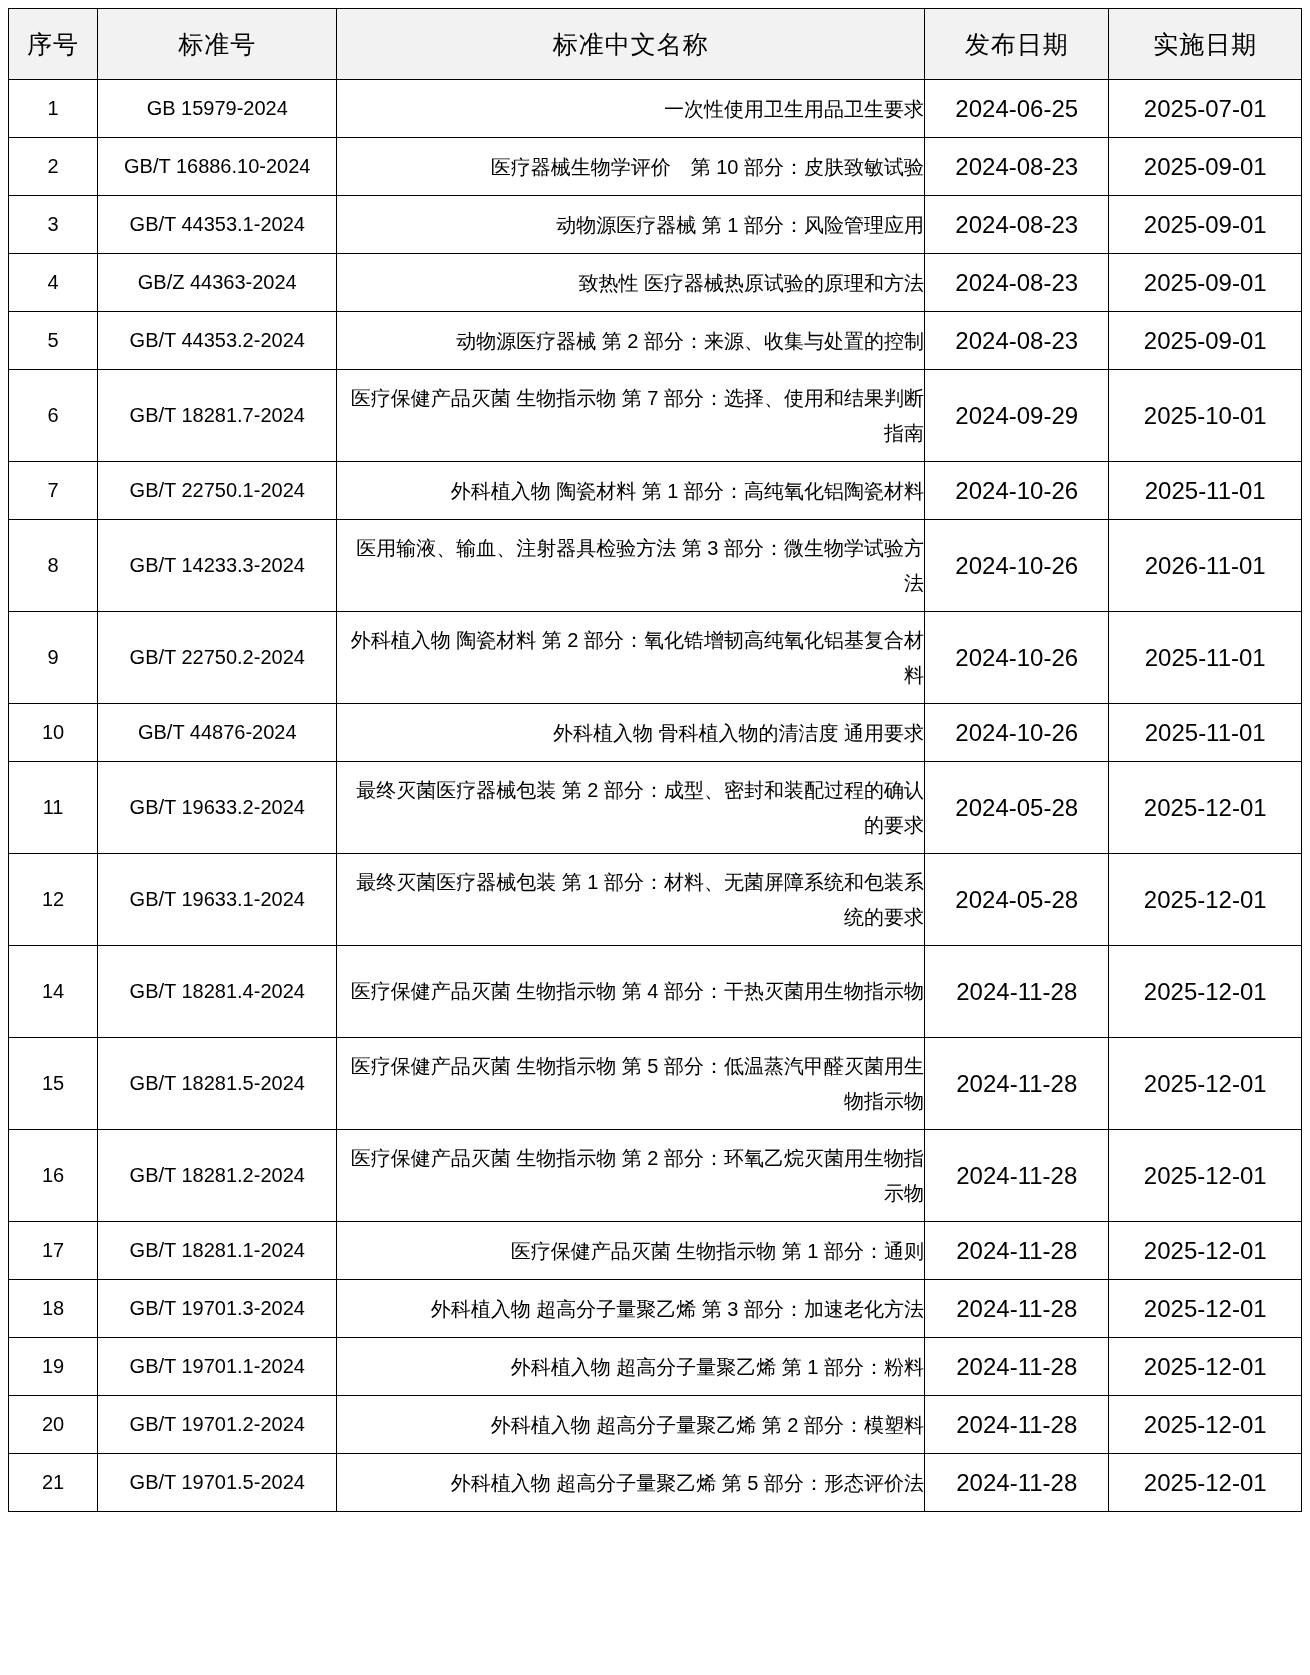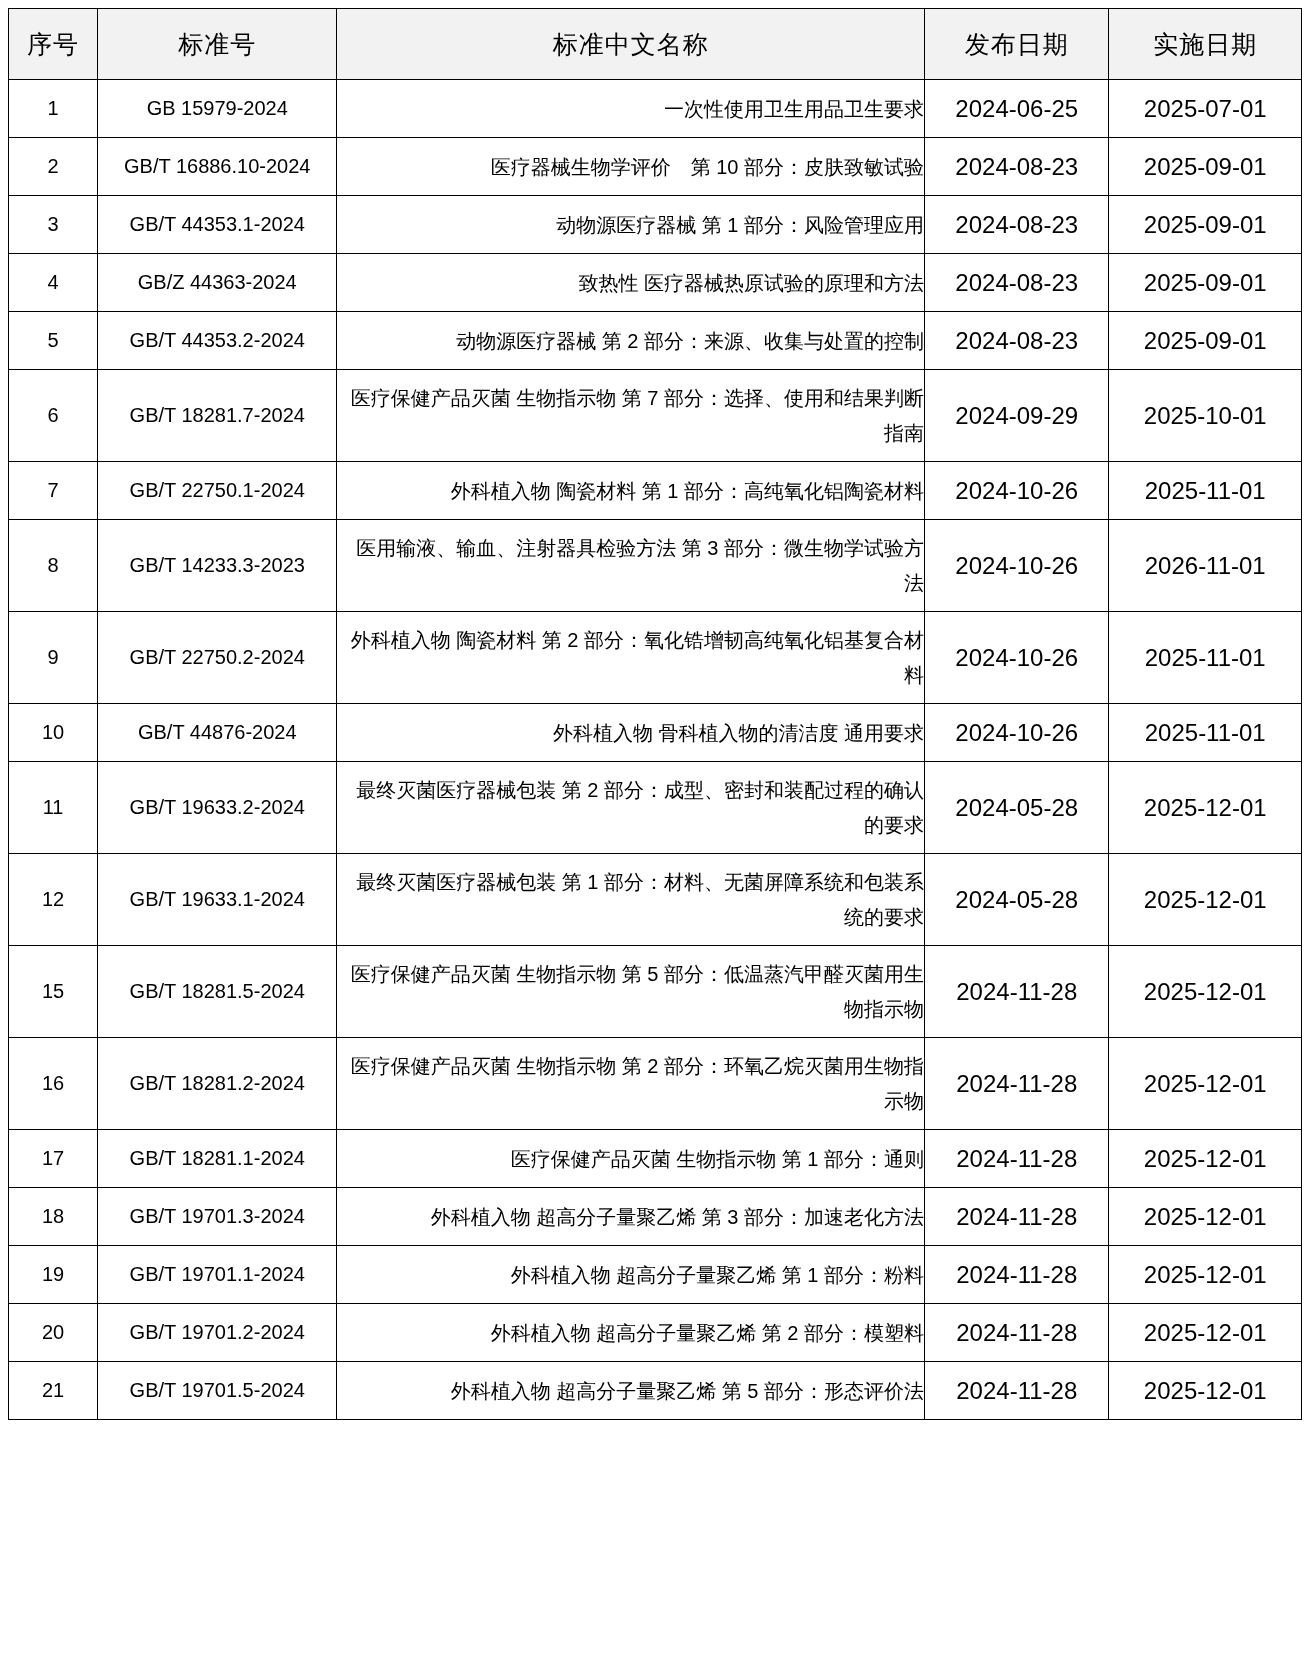--- a/index.html
+++ b/index.html
@@ -131,21 +131,21 @@
         </tr>
         <tr class="row-1line">
           <td class="seq">7</td>
           <td class="code">GB/T 22750.1-2024</td>
           <td class="name">外科植入物 陶瓷材料 第 1 部分：高纯氧化铝陶瓷材料</td>
           <td class="date">2024-10-26</td>
           <td class="date">2025-11-01</td>
         </tr>
         <tr class="two-line">
           <td class="seq">8</td>
-          <td class="code">GB/T 14233.3-2023</td>
+          <td class="code">GB/T 14233.3-2024</td>
           <td class="name">医用输液、输血、注射器具检验方法 第 3 部分：微生物学试验方法</td>
           <td class="date">2024-10-26</td>
           <td class="date">2026-11-01</td>
         </tr>
         <tr class="two-line">
           <td class="seq">9</td>
           <td class="code">GB/T 22750.2-2024</td>
           <td class="name">外科植入物 陶瓷材料 第 2 部分：氧化锆增韧高纯氧化铝基复合材料</td>
           <td class="date">2024-10-26</td>
           <td class="date">2025-11-01</td>
@@ -162,20 +162,27 @@
           <td class="code">GB/T 19633.2-2024</td>
           <td class="name">最终灭菌医疗器械包装 第 2 部分：成型、密封和装配过程的确认的要求</td>
           <td class="date">2024-05-28</td>
           <td class="date">2025-12-01</td>
         </tr>
         <tr class="two-line">
           <td class="seq">12</td>
           <td class="code">GB/T 19633.1-2024</td>
           <td class="name">最终灭菌医疗器械包装 第 1 部分：材料、无菌屏障系统和包装系统的要求</td>
           <td class="date">2024-05-28</td>
+          <td class="date">2025-12-01</td>
+        </tr>
+        <tr class="two-line">
+          <td class="seq">14</td>
+          <td class="code">GB/T 18281.4-2024</td>
+          <td class="name">医疗保健产品灭菌 生物指示物 第 4 部分：干热灭菌用生物指示物</td>
+          <td class="date">2024-11-28</td>
           <td class="date">2025-12-01</td>
         </tr>
         <tr class="two-line">
           <td class="seq">15</td>
           <td class="code">GB/T 18281.5-2024</td>
           <td class="name">医疗保健产品灭菌 生物指示物 第 5 部分：低温蒸汽甲醛灭菌用生物指示物</td>
           <td class="date">2024-11-28</td>
           <td class="date">2025-12-01</td>
         </tr>
         <tr class="two-line">

